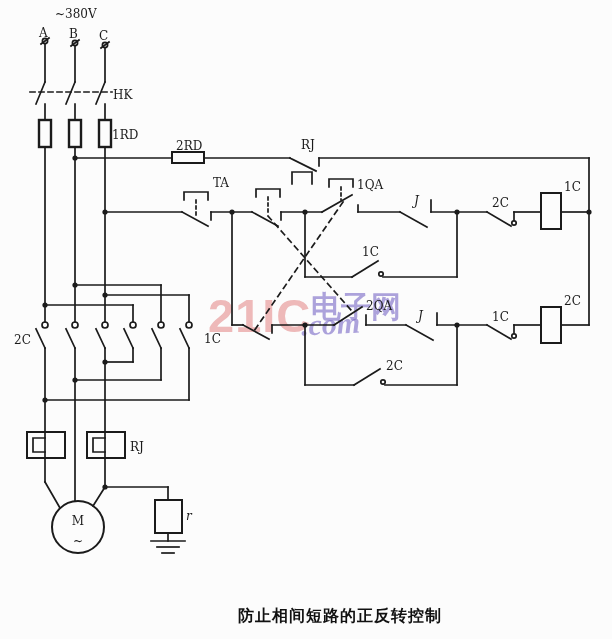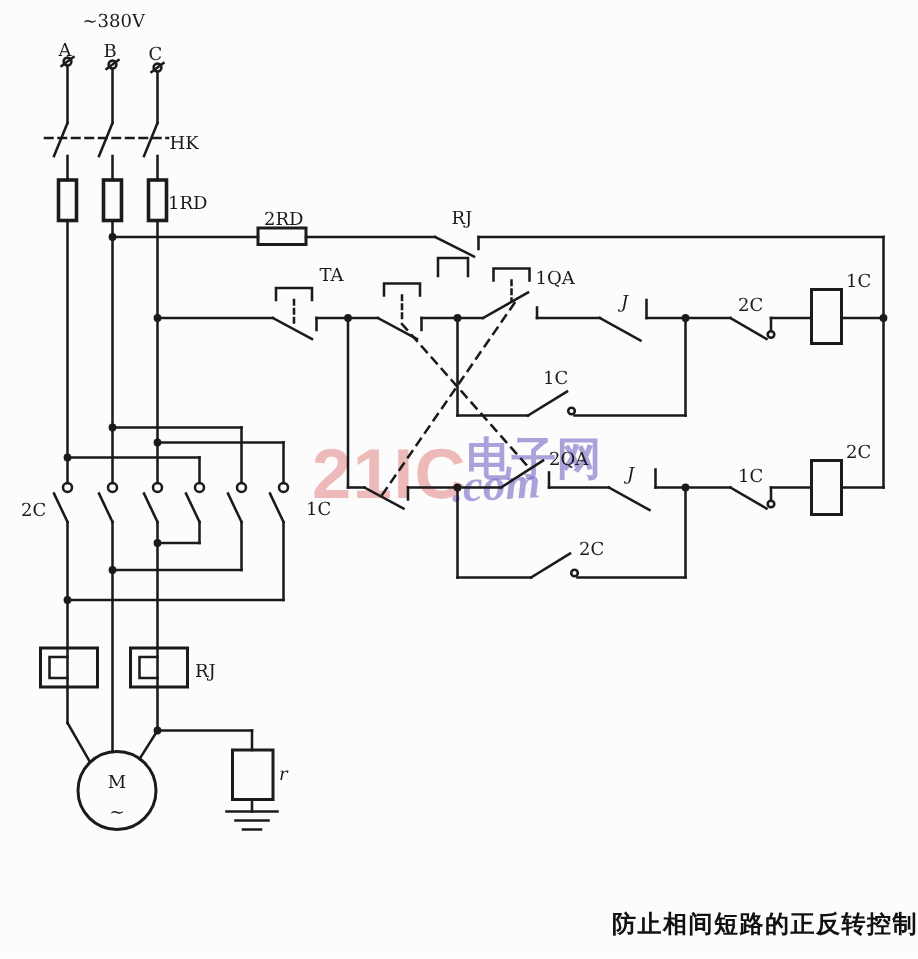--- a/index.html
+++ b/index.html
@@ -8,21 +8,21 @@
   .wm{position:absolute;z-index:1;line-height:1;white-space:nowrap;}
   .wm-brand{left:208px;top:292px;font-family:"Liberation Sans",sans-serif;font-weight:bold;
             font-size:47px;letter-spacing:1px;color:rgba(224,118,118,0.50);}
   .wm-site{left:311px;top:292px;font-family:"Liberation Sans",sans-serif;font-weight:bold;
            font-size:30px;color:rgba(106,88,192,0.55);}
   .wm-domain{left:301px;top:309px;font-family:"Liberation Serif",serif;font-style:italic;
              font-weight:bold;font-size:30px;color:rgba(106,88,192,0.55);transform:rotate(-3deg);}
   svg.circuit{position:absolute;left:0;top:0;z-index:2;}
   svg.circuit text{fill:#1b1b1b;stroke:none;font-size:12px;font-family:"DejaVu Serif",serif;}
   svg.circuit text.it{font-style:italic;}
-  .caption{position:absolute;z-index:3;left:68px;top:606px;width:544px;text-align:right;
+  .caption{position:absolute;z-index:3;left:68px;top:606px;width:544px;text-align:center;
            font-weight:bold;font-size:16px;letter-spacing:1px;color:#111;}
 </style>
 </head>
 <body>
 
 <div class="stage">
 
   <div>
     <span class="wm wm-brand">21IC</span>
     <span class="wm wm-site">电子网</span>

